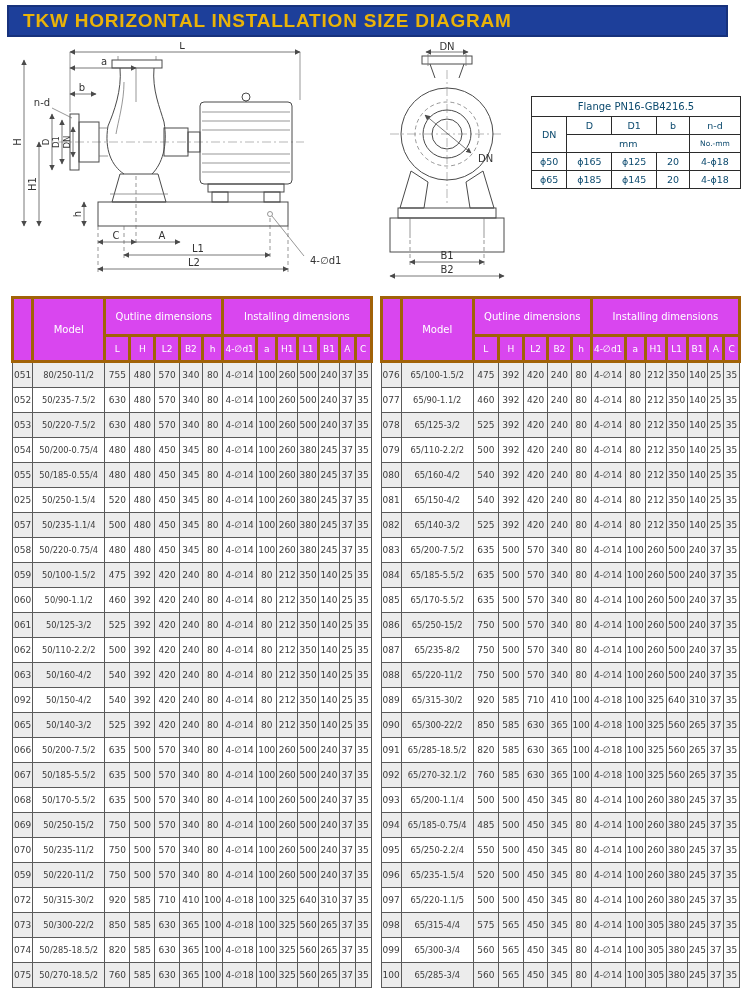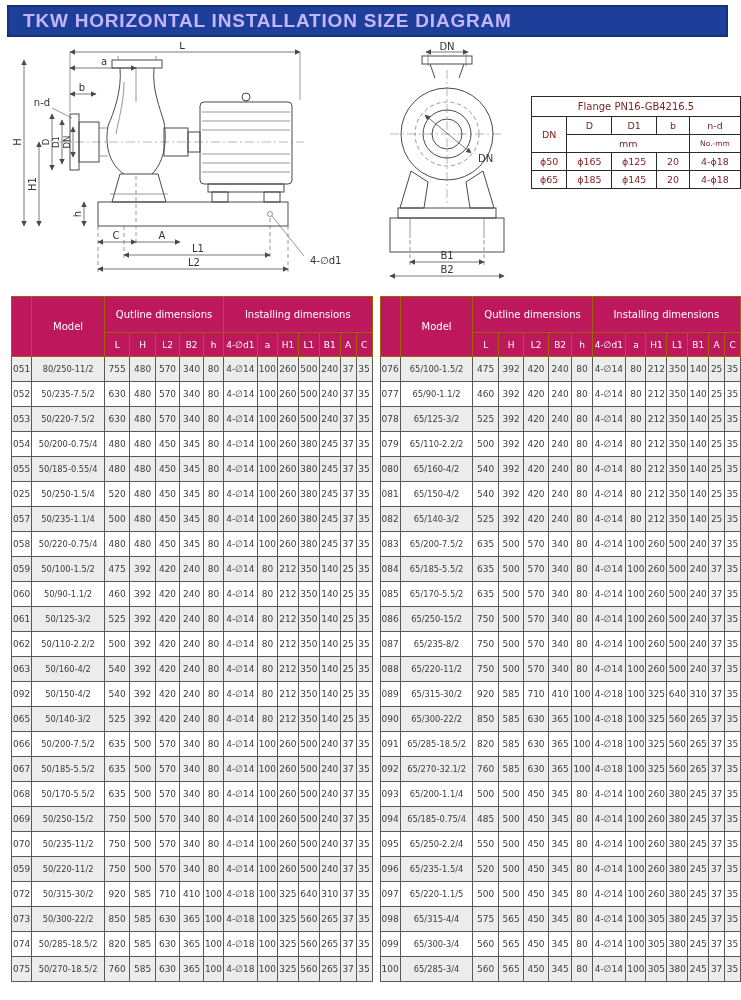--- a/index.html
+++ b/index.html
@@ -7,46 +7,46 @@
     width:741px;height:1000px;position:relative;background:#ffffff;
     font-family:"DejaVu Sans",sans-serif;overflow:hidden;
   }
   
   .title-bar{
     position:absolute;left:7px;top:5px;width:703px;height:28px;
     background:#1d3f9a;border:2px solid #17327c;
     display:flex;align-items:center;padding-left:14px;
   }
   .title-bar .t{
-    color:#c4b5fd;font-size:19px;font-weight:bold;letter-spacing:.8px;
+    color:#eab308;font-size:19px;font-weight:bold;letter-spacing:.8px;
     font-family:"Liberation Sans",sans-serif;white-space:nowrap;text-align:center;
   }
   
   .drawing-area{position:absolute;left:0;top:40px;width:741px;height:254px;}
   svg{display:block;}
   .ln{stroke:#4a4a4a;stroke-width:1;fill:none;}
   .thin{stroke:#6a6a6a;stroke-width:.7;fill:none;}
   .cl{stroke:#9a9a9a;stroke-width:.7;fill:none;stroke-dasharray:9 3 2 3;}
   .dsh{stroke:#6a6a6a;stroke-width:.7;fill:none;stroke-dasharray:4 3;}
   .dim{stroke:#555;stroke-width:.8;fill:none;}
   .lbl{font-size:10px;fill:#333;font-family:"DejaVu Sans",sans-serif;}
   .lbl-s{font-size:8.5px;fill:#333;font-family:"DejaVu Sans",sans-serif;}
   
   .flange{
     position:absolute;left:531px;top:96px;border-collapse:collapse;
-    font-family:"DejaVu Sans",sans-serif;color:#7f1d1d;
+    font-family:"DejaVu Sans",sans-serif;color:#0c4a6e;
   }
   .flange td{border:1px solid #2b2b2b;text-align:center;font-size:9.5px;padding:1px 3px;height:15px;}
   .flange .f-title{font-size:10px;height:17px;}
   .flange .f-small{font-size:7.5px;}
   
   .tables{position:absolute;left:11px;top:296px;display:flex;gap:7px;}
   table.dims{border-collapse:collapse;table-layout:fixed;font-family:"DejaVu Sans",sans-serif;}
   table.dims th{
-    background:#be185d;color:#fff;border:1px solid #a16207;
+    background:#d946ef;color:#fff;border:3px solid #a16207;
     font-weight:normal;overflow:hidden;white-space:nowrap;
   }
   table.dims .group-row th{height:33px;font-size:10px;}
   table.dims .sub-row th{height:21px;font-size:9px;}
   table.dims td{
     border:1px solid #5a5a5a;text-align:center;font-size:9px;color:#3c3c3c;
     height:24px;padding:0 1px;white-space:nowrap;overflow:hidden;background:#fff;
   }
   table.dims td.model-cell{font-size:8.3px;}
   table.dims tr.alt td{background:#ececec;}

